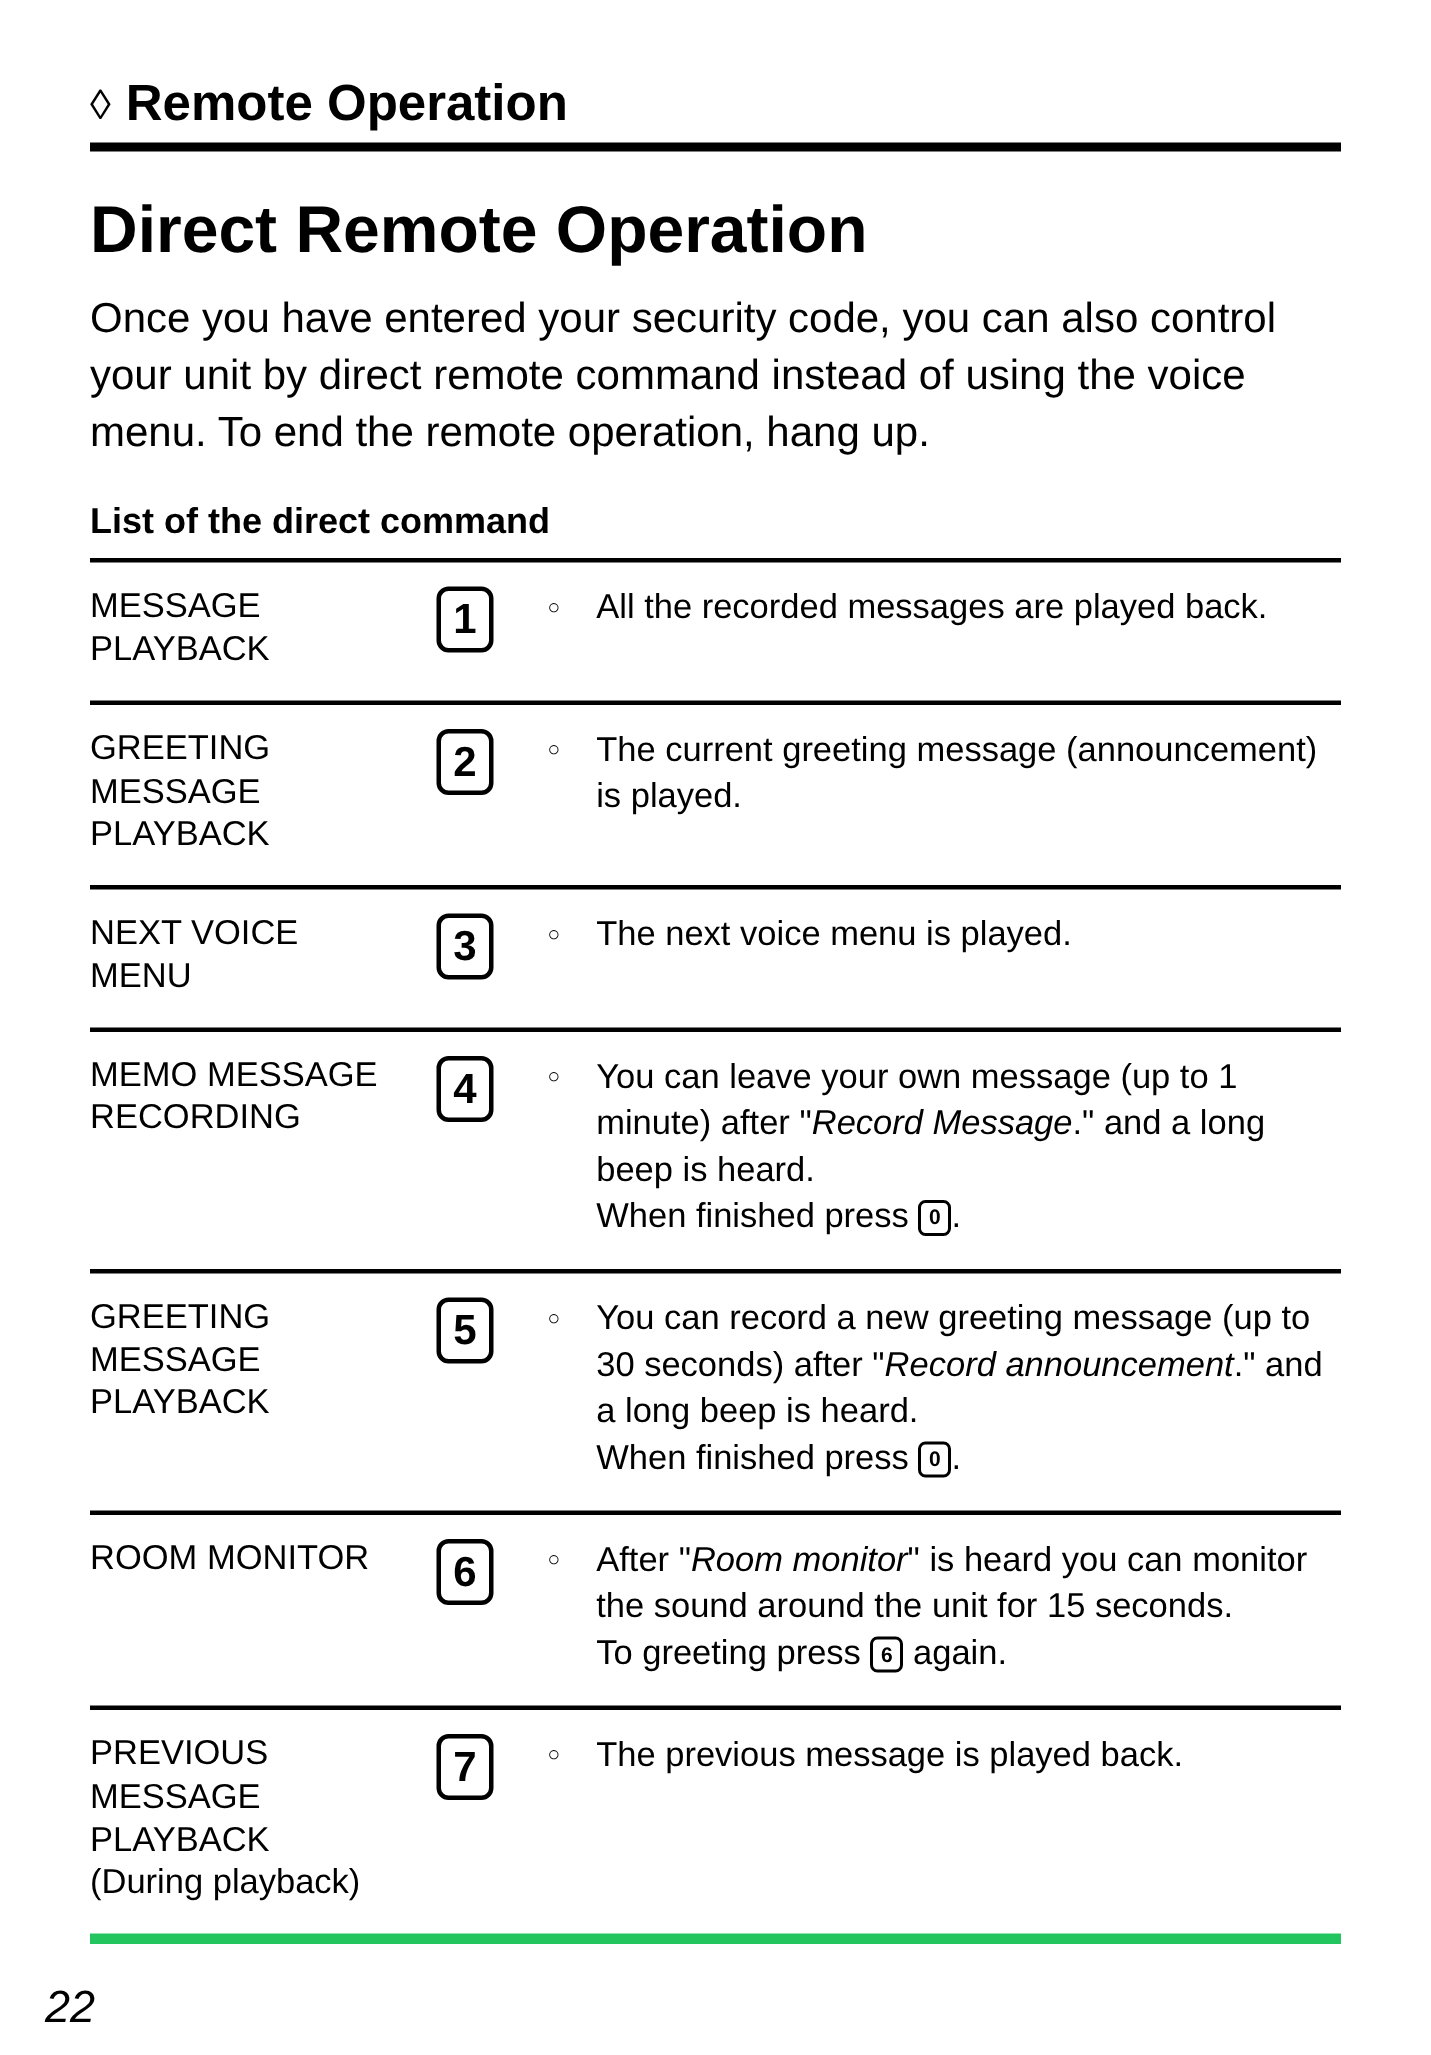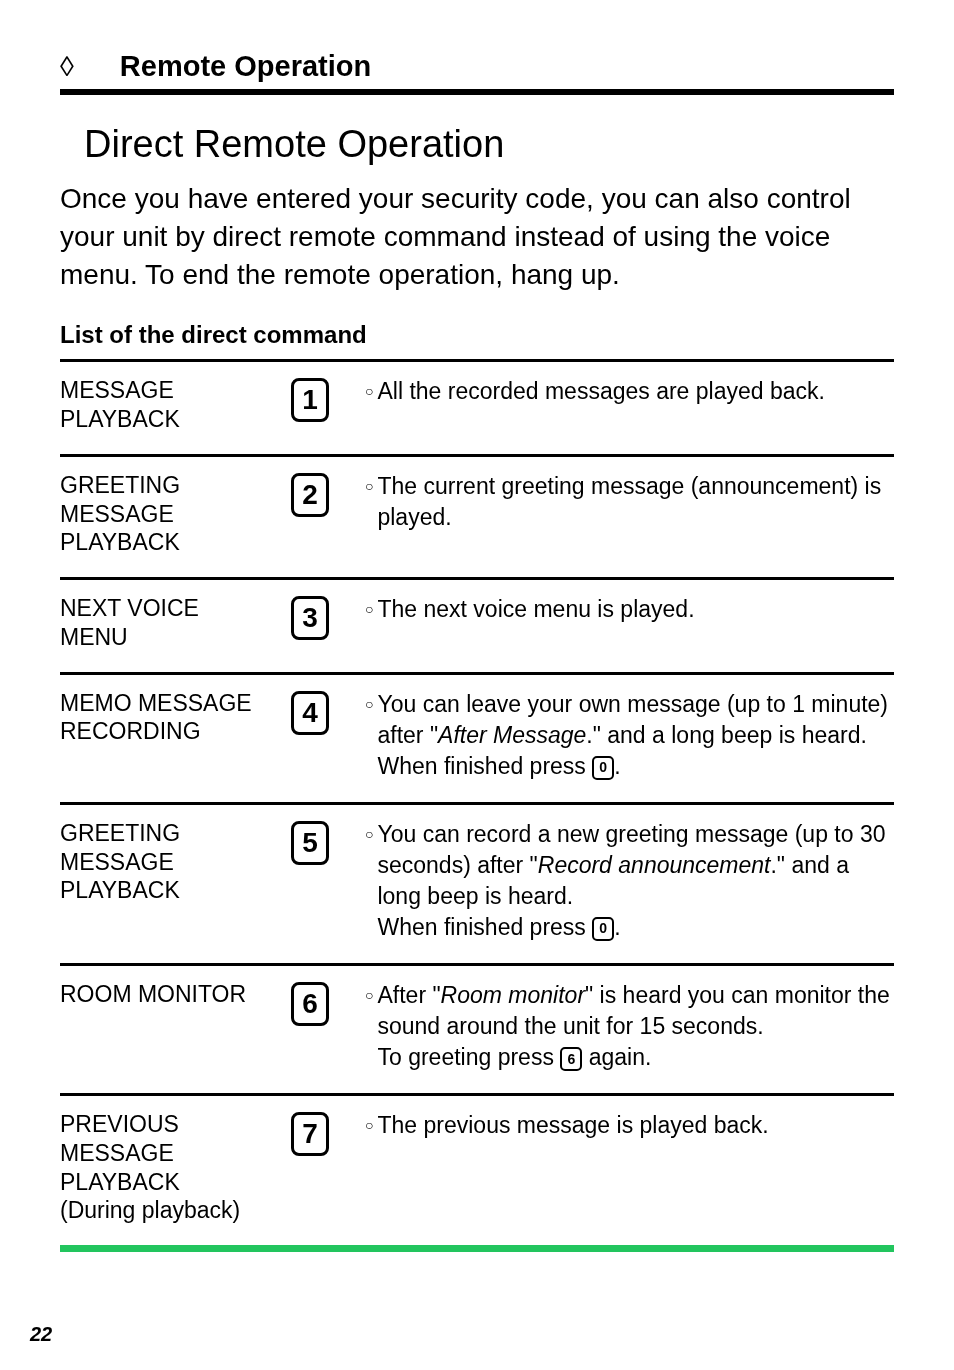--- a/index.html
+++ b/index.html
@@ -22,29 +22,27 @@
     border-bottom: 6px solid #000;
     padding-bottom: 6px;
     margin-bottom: 28px;
   }
   .diamond {
     font-size: 28px;
     margin-right: 10px;
     line-height: 1;
   }
   .section-title {
-    font-size: 29px;
-    font-weight: 700;
-    margin-left: 36px;
+    font-size: 34px;
+    font-weight: 700;
   }
   .subsection-title {
-    font-size: 38px;
-    font-weight: 400;
+    font-size: 44px;
+    font-weight: 700;
     margin-bottom: 14px;
-    margin-left: 24px;
   }
   .intro {
     font-size: 28px;
     line-height: 1.35;
     margin-bottom: 28px;
   }
   .list-title {
     font-size: 24px;
     font-weight: 700;
     margin-bottom: 10px;
@@ -105,31 +103,32 @@
     display: flex;
     align-items: flex-start;
   }
   .bull {
     font-size: 14px;
     line-height: 30px;
     margin-right: 4px;
   }
   .desc-text {
     flex: 1;
+    margin-left: 20px;
   }
   .desc-text em {
     font-style: italic;
   }
   .page-num {
     position: absolute;
     left: 30px;
-    bottom: 24px;
-    font-size: 20px;
+    bottom: 14px;
+    font-size: 30px;
     font-style: italic;
-    font-weight: 700;
+    font-weight: 400;
   }
 </style>
 </head>
 <body>
 
 <div class="page">
 
   <div class="section-header">
     <span class="diamond">◊</span>
     <span class="section-title">Remote Operation</span>
@@ -183,21 +182,21 @@
     </div>
 
     <div class="cmd-row">
       <div class="cmd-label">MEMO MESSAGE RECORDING</div>
       <div class="cmd-key-col">
         <span class="keycap">4</span>
       </div>
       <div class="cmd-desc">
         <div class="bullet-row">
           <span class="bull">○</span>
-          <span class="desc-text"><span>You can leave your own message (up to 1 minute) after "</span><em>After Message</em><span>." and a long beep is heard.</span><br><span> When finished press </span><span class="keycap small">0</span><span>.</span></span>
+          <span class="desc-text"><span>You can leave your own message (up to 1 minute) after "</span><em>Record Message</em><span>." and a long beep is heard.</span><br><span> When finished press </span><span class="keycap small">0</span><span>.</span></span>
         </div>
       </div>
     </div>
 
     <div class="cmd-row">
       <div class="cmd-label">GREETING MESSAGE PLAYBACK</div>
       <div class="cmd-key-col">
         <span class="keycap">5</span>
       </div>
       <div class="cmd-desc">

